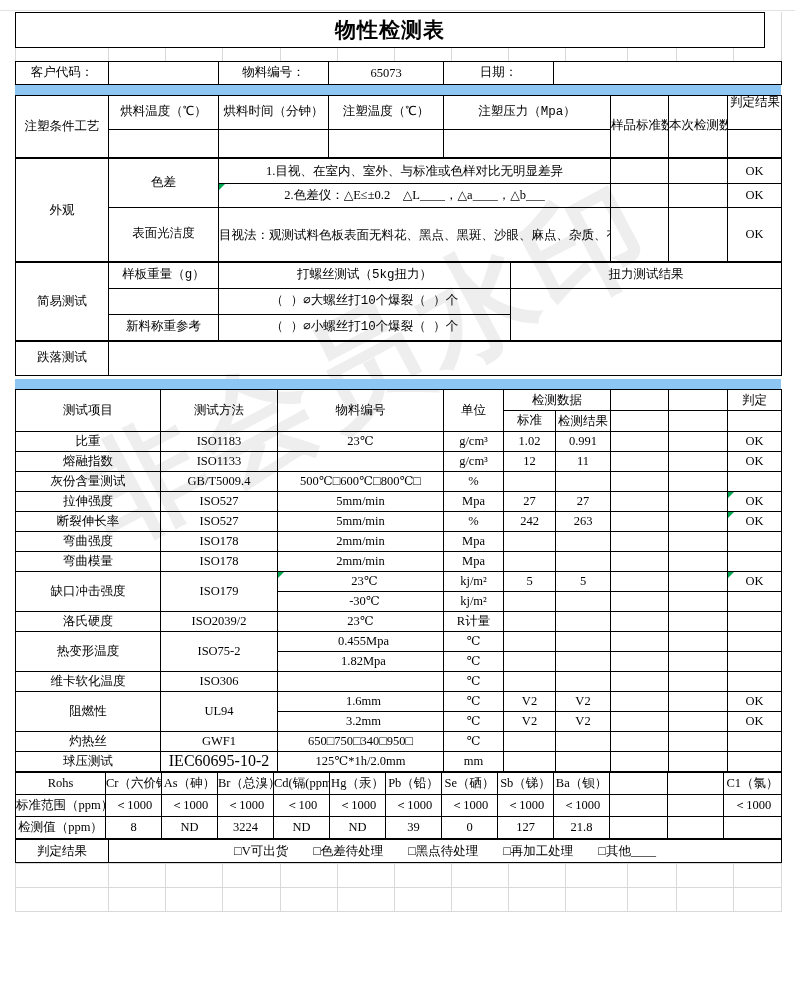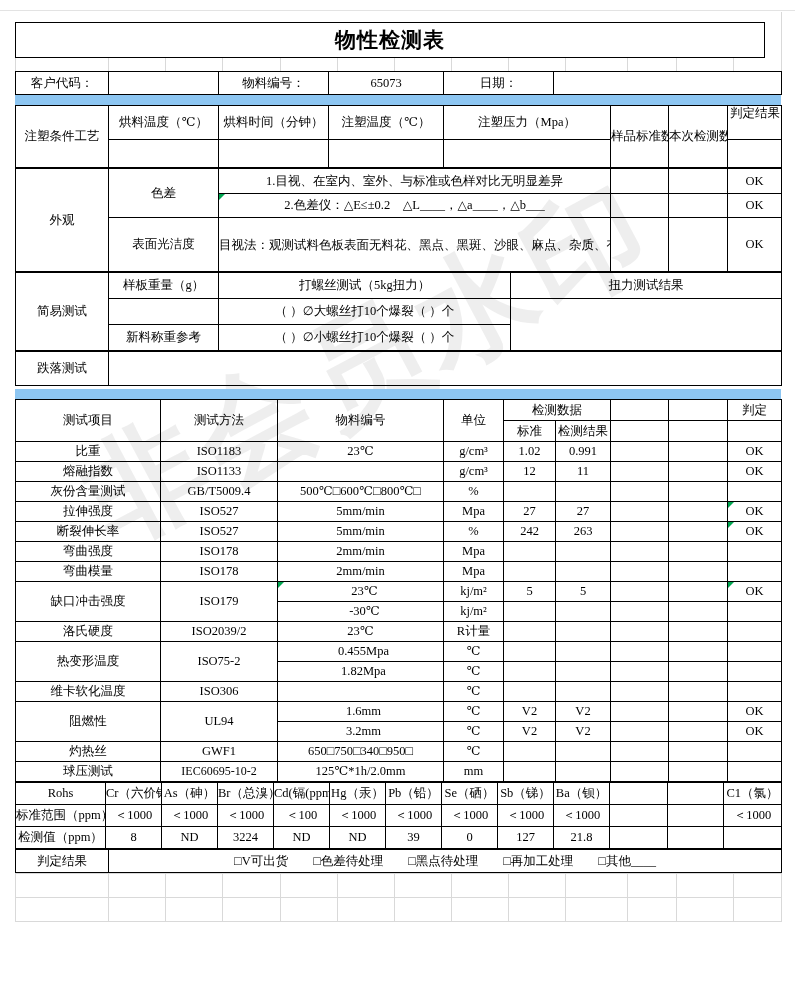--- a/index.html
+++ b/index.html
@@ -1,36 +1,36 @@
 <!DOCTYPE html>
 <html><head>
 <meta charset="utf-8">
 <style>
   html,body { margin:0; padding:0; background:#fff; }
   .sheet {
     position:relative; width:795px; height:983px; background:#fff;
     font-family:"Liberation Serif","DejaVu Serif",serif; color:#000; overflow:hidden;
   }
-  .content { position:absolute; left:15px; top:22px; width:766px; z-index:2; }
+  .content { position:absolute; left:15px; top:12px; width:766px; z-index:2; }
   .title-box {
     box-sizing:border-box; width:750px; height:36px; border:1px solid #000;
     display:flex; align-items:center; justify-content:center;
     font-weight:bold; font-size:21px; letter-spacing:1px; background:transparent;
   }
   table.t { border-collapse:collapse; table-layout:fixed; width:766px; }
   table.t td {
     border:1px solid #000; font-size:12.5px; line-height:1.15; padding:0;
     text-align:center; vertical-align:middle; overflow:hidden; white-space:nowrap;
     position:relative; background:transparent;
   }
   td.tl { text-align:left; padding:0 3px; }
   td.trr { text-align:right; padding:0 5px; }
   td.wrap { white-space:normal; }
   td.fs14 { font-size:14px; }
-  td.fs13 { font-size:13px; }
+  td.fs13 { font-size:13px;font-family:Liberation Mono, monospace; }
   td.fs11 { font-size:11px; }
   td.fs10 { font-size:10px; }
   td.fs8  { font-size:8px; }
   td.fs15 { font-size:15px; }
   td.gc::before {
     content:""; position:absolute; top:0; left:0; width:0; height:0;
     border-top:6px solid #00A550; border-right:6px solid transparent;
   }
   
   table.g { border-collapse:collapse; table-layout:fixed; width:766px; }
@@ -420,21 +420,21 @@
         <td class="tl">650□750□340□950□</td>
         <td class="tl">℃</td>
         <td></td>
         <td></td>
         <td></td>
         <td></td>
         <td></td>
       </tr>
       <tr style="height:20px">
         <td class="tl">球压测试</td>
-        <td class="tl" style="font-size:12px">IEC60695-10-2</td>
+        <td class="tl" style="font-size:16px">IEC60695-10-2</td>
         <td class="tl">125℃*1h/2.0mm</td>
         <td class="tl">mm</td>
         <td></td>
         <td></td>
         <td></td>
         <td></td>
         <td></td>
       </tr>
     </tbody>
       </table>

